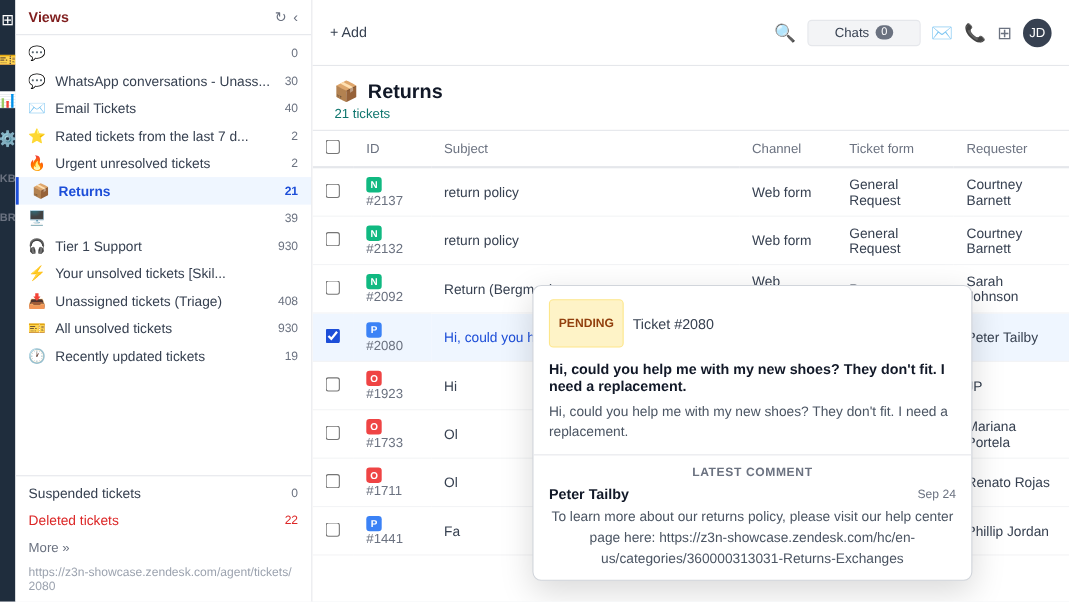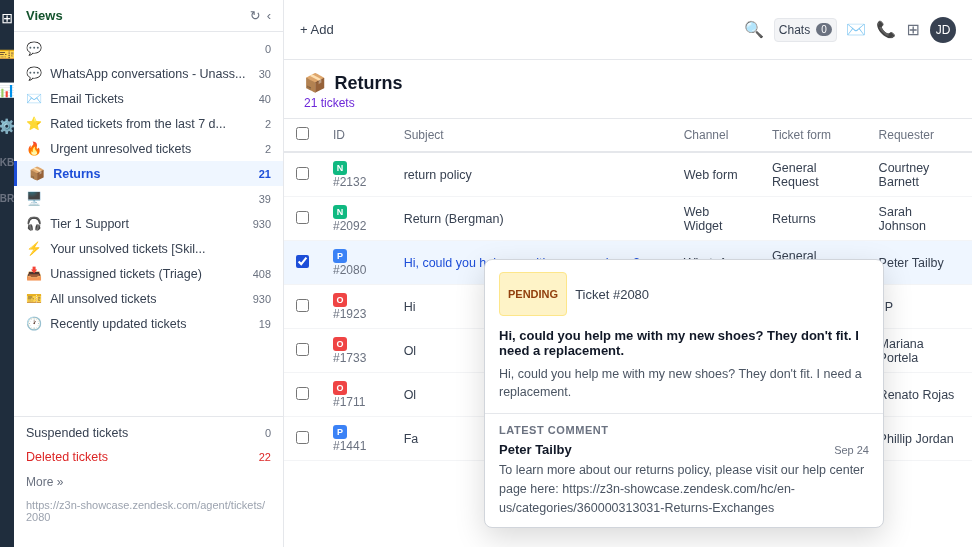--- a/index.html
+++ b/index.html
@@ -6,48 +6,48 @@
     body { font-family: -apple-system, BlinkMacSystemFont, 'Segoe UI', sans-serif; font-size: 13px; background: #f3f4f6; display: flex; height: 547px; overflow: hidden; }
 
     
     .left-rail { width: 14px; background: #1f2d3d; display: flex; flex-direction: column; align-items: center; padding-top: 8px; gap: 16px; }
     .rail-icon { width: 20px; height: 20px; display: flex; align-items: center; justify-content: center; color: #8a9bb0; font-size: 14px; cursor: pointer; }
     .rail-icon.active { color: #fff; }
 
     
     .sidebar { width: 270px; background: #fff; border-right: 1px solid #e5e7eb; display: flex; flex-direction: column; overflow: hidden; }
     .sidebar-header { padding: 8px 12px; border-bottom: 1px solid #e5e7eb; display: flex; align-items: center; justify-content: space-between; }
-    .sidebar-header-title { font-weight: 600; font-size: 13px; color: #14532d; }
+    .sidebar-header-title { font-weight: 600; font-size: 13px; color: #7f1d1d; }
     .sidebar-header-actions { display: flex; gap: 6px; color: #6b7280; }
     .sidebar-list { overflow-y: auto; flex: 1; padding: 4px 0; }
     .sidebar-item { display: flex; align-items: center; gap: 8px; padding: 5px 12px; cursor: pointer; color: #374151; font-size: 12.5px; }
     .sidebar-item.active { background: #eff6ff; font-weight: 600; color: #1d4ed8; border-left: 3px solid #1d4ed8; }
     .sidebar-item .item-icon { font-size: 13px; min-width: 16px; }
     .sidebar-item .item-label { flex: 1; white-space: nowrap; overflow: hidden; text-overflow: ellipsis; }
     .sidebar-item .item-count { color: #6b7280; font-size: 11px; margin-left: auto; }
     .sidebar-item.active .item-count { color: #1d4ed8; }
     .sidebar-divider { height: 1px; background: #e5e7eb; margin: 4px 0; }
     .sidebar-more { padding: 6px 12px; color: #6b7280; font-size: 12px; cursor: pointer; }
-    .sidebar-footer { padding: 4px 12px 24px; font-size: 11px; color: #9ca3af; word-break: break-all; }
+    .sidebar-footer { padding: 4px 12px 8px; font-size: 11px; color: #9ca3af; word-break: break-all; }
 
     
     .main-area { flex: 1; display: flex; flex-direction: column; overflow: hidden; }
     .top-nav { height: 60px; background: #fff; border-bottom: 1px solid #e5e7eb; display: flex; align-items: center; padding: 0 16px; gap: 12px; }
     .top-nav .add-btn { color: #374151; font-size: 13px; font-weight: 500; cursor: pointer; display: flex; align-items: center; gap: 4px; }
     .top-nav-right { margin-left: auto; display: flex; align-items: center; gap: 10px; }
     .search-icon-btn { color: #6b7280; cursor: pointer; font-size: 16px; }
-    .chats-btn { background: #f3f4f6; border: 1px solid #e5e7eb; border-radius: 4px; padding: 4px 4px; font-size: 12px; color: #374151; cursor: pointer; display: flex; align-items: center; gap: 6px; }
+    .chats-btn { background: #f3f4f6; border: 1px solid #e5e7eb; border-radius: 4px; padding: 4px 24px; font-size: 12px; color: #374151; cursor: pointer; display: flex; align-items: center; gap: 6px; }
     .chats-badge { background: #6b7280; color: #fff; border-radius: 10px; font-size: 10px; padding: 1px 5px; }
     .nav-icon { color: #6b7280; cursor: pointer; font-size: 16px; }
 
     
     .content { flex: 1; display: flex; flex-direction: column; overflow: hidden; background: #fff; }
     .content-header { padding: 12px 20px 8px; border-bottom: 1px solid #e5e7eb; }
     .content-title { font-size: 18px; font-weight: 600; color: #111827; display: flex; align-items: center; gap: 8px; }
-    .content-subtitle { font-size: 12px; color: #6d28d9; margin-top: 2px; }
+    .content-subtitle { font-size: 12px; color: #0f766e; margin-top: 2px; }
 
     
     .table-wrap { flex: 1; overflow-y: auto; position: relative; }
     table { width: 100%; border-collapse: collapse; font-size: 12.5px; }
     thead tr { border-bottom: 2px solid #e5e7eb; }
     thead th { padding: 8px 12px; text-align: left; color: #6b7280; font-weight: 500; font-size: 12px; white-space: nowrap; }
     tbody tr { border-bottom: 1px solid #f3f4f6; cursor: pointer; }
     tbody tr.selected-row { background: #eff6ff; }
     td { padding: 7px 12px; color: #374151; vertical-align: middle; }
     td.id-cell { color: #6b7280; font-size: 12px; }
@@ -62,21 +62,21 @@
     input[type=checkbox] { accent-color: #1d4ed8; width: 13px; height: 13px; }
 
     
     .popup-overlay { position: absolute; top: 140px; left: 200px; width: 400px; background: #fff; border: 1px solid #d1d5db; border-radius: 8px; box-shadow: 0 10px 30px rgba(0,0,0,0.15); z-index: 100; padding: 0; }
     .popup-header { display: flex; align-items: center; gap: 8px; padding: 12px 14px 8px; }
     .pending-badge { background: #fef3c7; color: #92400e; border: 1px solid #fde68a; border-radius: 4px; padding: 15px 8px; font-size: 11px; font-weight: 600; }
     .popup-ticket-id { font-size: 13px; color: #374151; font-weight: 500; }
     .popup-body { padding: 4px 14px 12px; border-bottom: 1px solid #e5e7eb; }
     .popup-main-text { font-size: 13px; font-weight: 600; color: #111827; margin-bottom: 8px; }
     .popup-sub-text { font-size: 12.5px; color: #4b5563; line-height: 1.4; }
-    .popup-comment-section { padding: 10px 14px; }
+    .popup-comment-section { padding: 10px 14px; text-align: center; }
     .popup-comment-label { font-size: 11px; color: #6b7280; text-transform: uppercase; letter-spacing: 0.05em; font-weight: 600; margin-bottom: 6px; }
     .popup-comment-author { display: flex; justify-content: space-between; align-items: center; margin-bottom: 4px; }
     .popup-author-name { font-size: 13px; font-weight: 600; color: #111827; }
     .popup-comment-date { font-size: 11px; color: #6b7280; }
     .popup-comment-text { font-size: 12.5px; color: #4b5563; line-height: 1.5; }
   </style>
 </head>
 <body>
 
 <div class="left-rail">
@@ -201,20 +201,30 @@
           <tr>
             <th><input type="checkbox" style=""></th>
             <th>ID</th>
             <th>Subject</th>
             <th>Channel</th>
             <th>Ticket form</th>
             <th>Requester</th>
           </tr>
         </thead>
         <tbody id="ticket-tbody">
+            <tr>
+    <td><input type="checkbox" style=""></td>
+    <td class="id-cell">
+      <span class="ticket-badge badge-n">N</span>#2137
+    </td>
+    <td class="subject-cell normal">return policy</td>
+    <td>Web form</td>
+    <td>General Request</td>
+    <td>Courtney Barnett</td>
+  </tr>
             <tr>
     <td><input type="checkbox" style=""></td>
     <td class="id-cell">
       <span class="ticket-badge badge-n">N</span>#2132
     </td>
     <td class="subject-cell normal">return policy</td>
     <td>Web form</td>
     <td>General Request</td>
     <td>Courtney Barnett</td>
   </tr>

